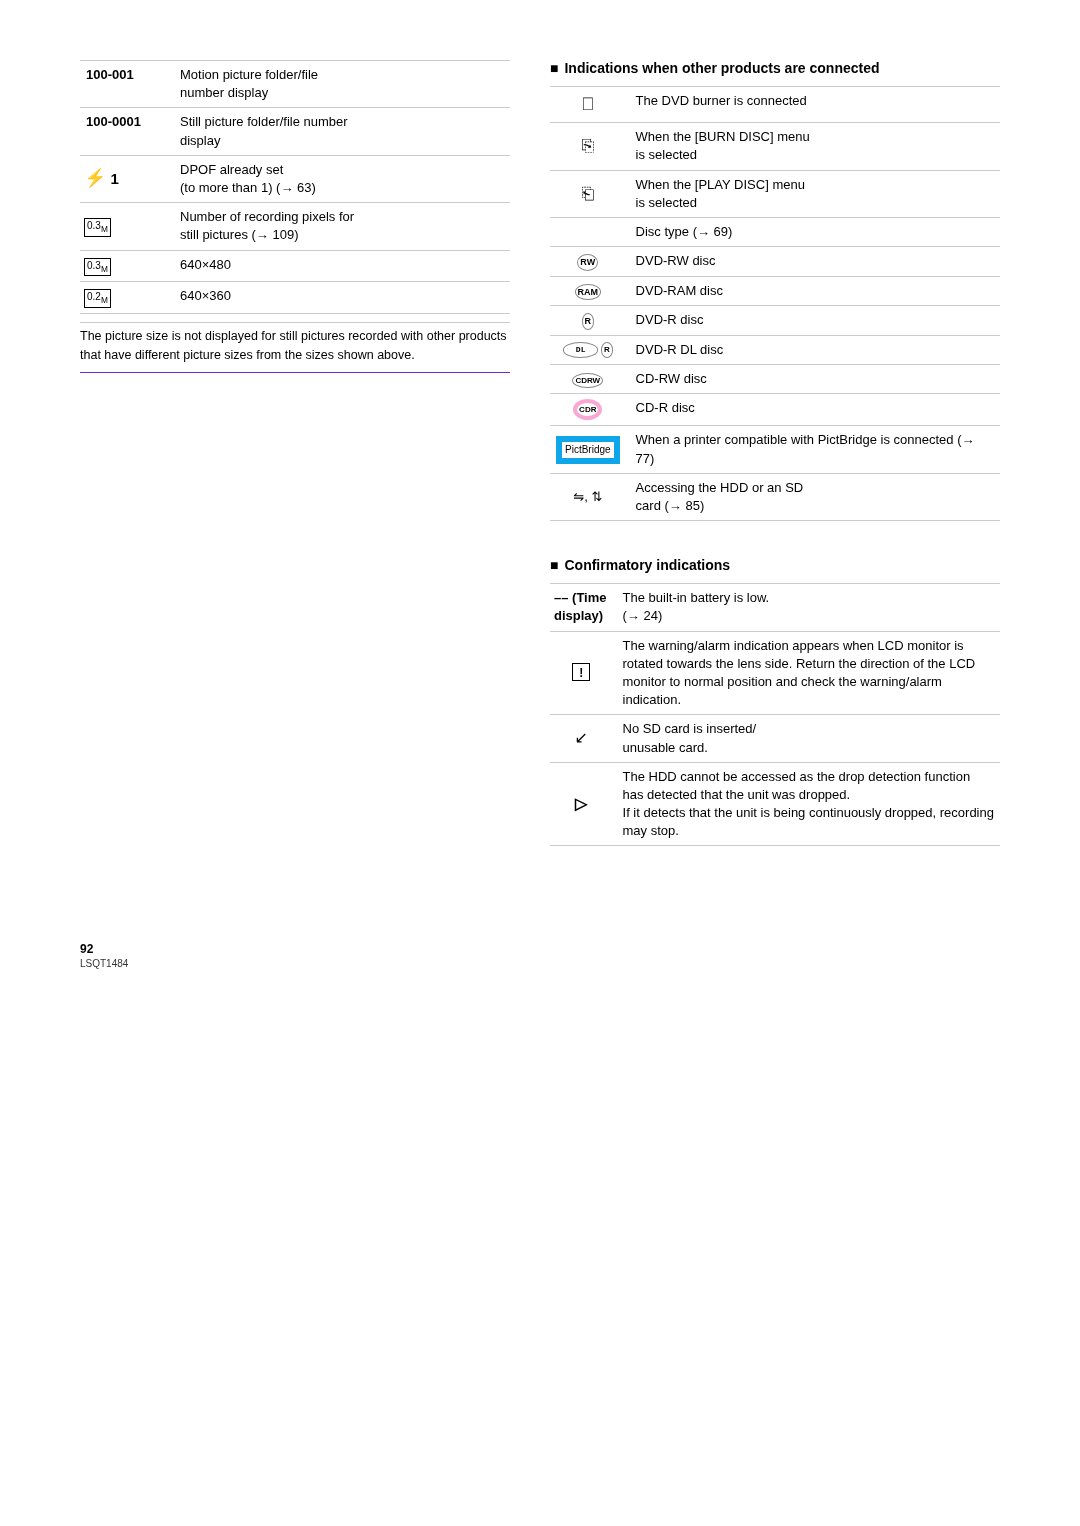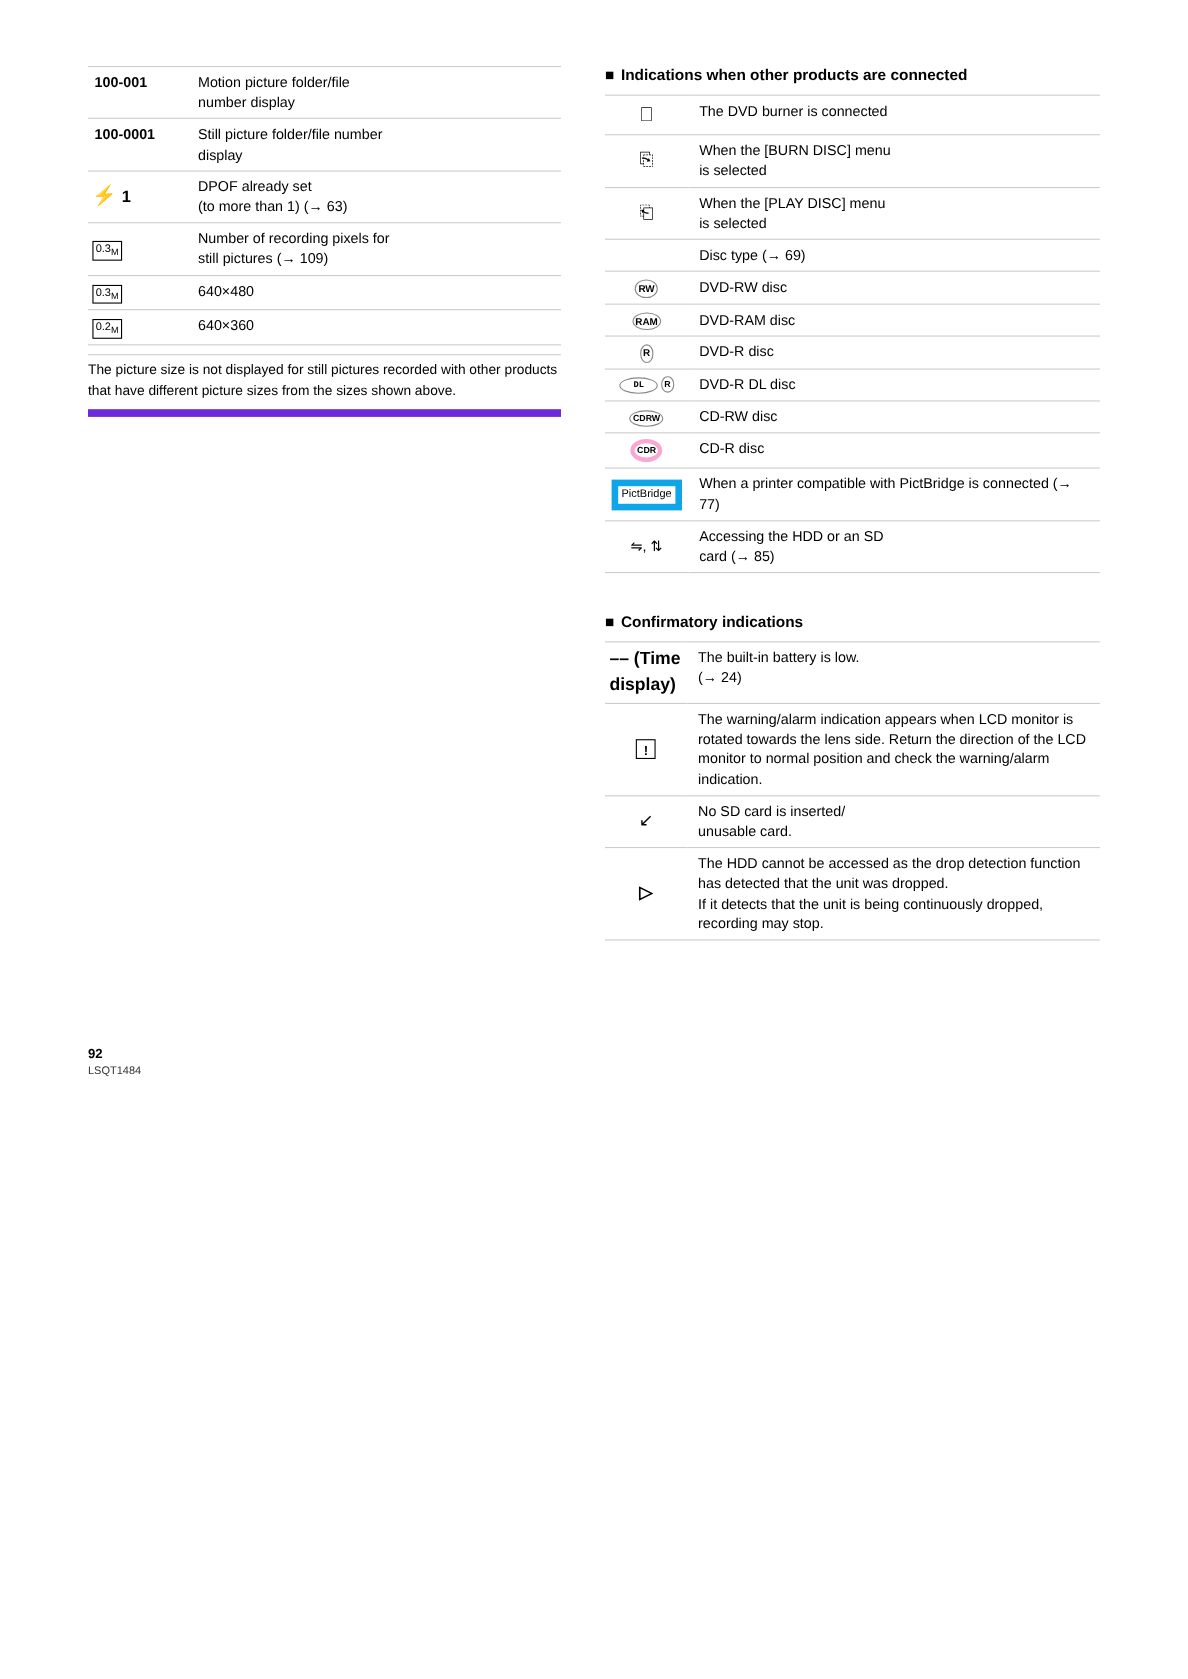--- a/index.html
+++ b/index.html
@@ -57,21 +57,21 @@
       padding-left: 10px;
     }
 
     .note-text {
       font-size: 12.5px;
       line-height: 1.5;
       margin-top: 8px;
       padding-top: 4px;
       border-top: 1px solid #ccc;
       padding-bottom: 8px;
-      border-bottom: 7px solid #6d28d9;
+      border-bottom: 1px solid #6d28d9;
     }
 
     .section-title {
       font-size: 14px;
       font-weight: bold;
       margin-bottom: 10px;
       display: flex;
       align-items: flex-start;
       gap: 6px;
     }
@@ -235,21 +235,21 @@
     </div>
 
     <div class="section-block">
       <div class="section-title">
         <span>Confirmatory indications</span>
       </div>
       <table>
         <tbody>
 
           <tr>
-            <td class="icon-col" style="text-align:left; padding-left:4px; font-size:16px; white-space:nowrap;">
+            <td class="icon-col" style="text-align:left; padding-left:4px; font-size:13px; white-space:nowrap;">
               <strong>–– (Time<br>display)</strong>
             </td>
             <td class="desc-col">The built-in battery is low.<br>(→ 24)</td>
           </tr>
 
           <tr>
             <td class="icon-col">
               <span style="border:1px solid #000; display:inline-block; width:18px; height:18px; text-align:center; line-height:18px; font-weight:bold; font-size:12px;">!</span>
             </td>
             <td class="desc-col">The warning/alarm indication appears when LCD monitor is rotated towards the lens side. Return the direction of the LCD monitor to normal position and check the warning/alarm indication.</td>

